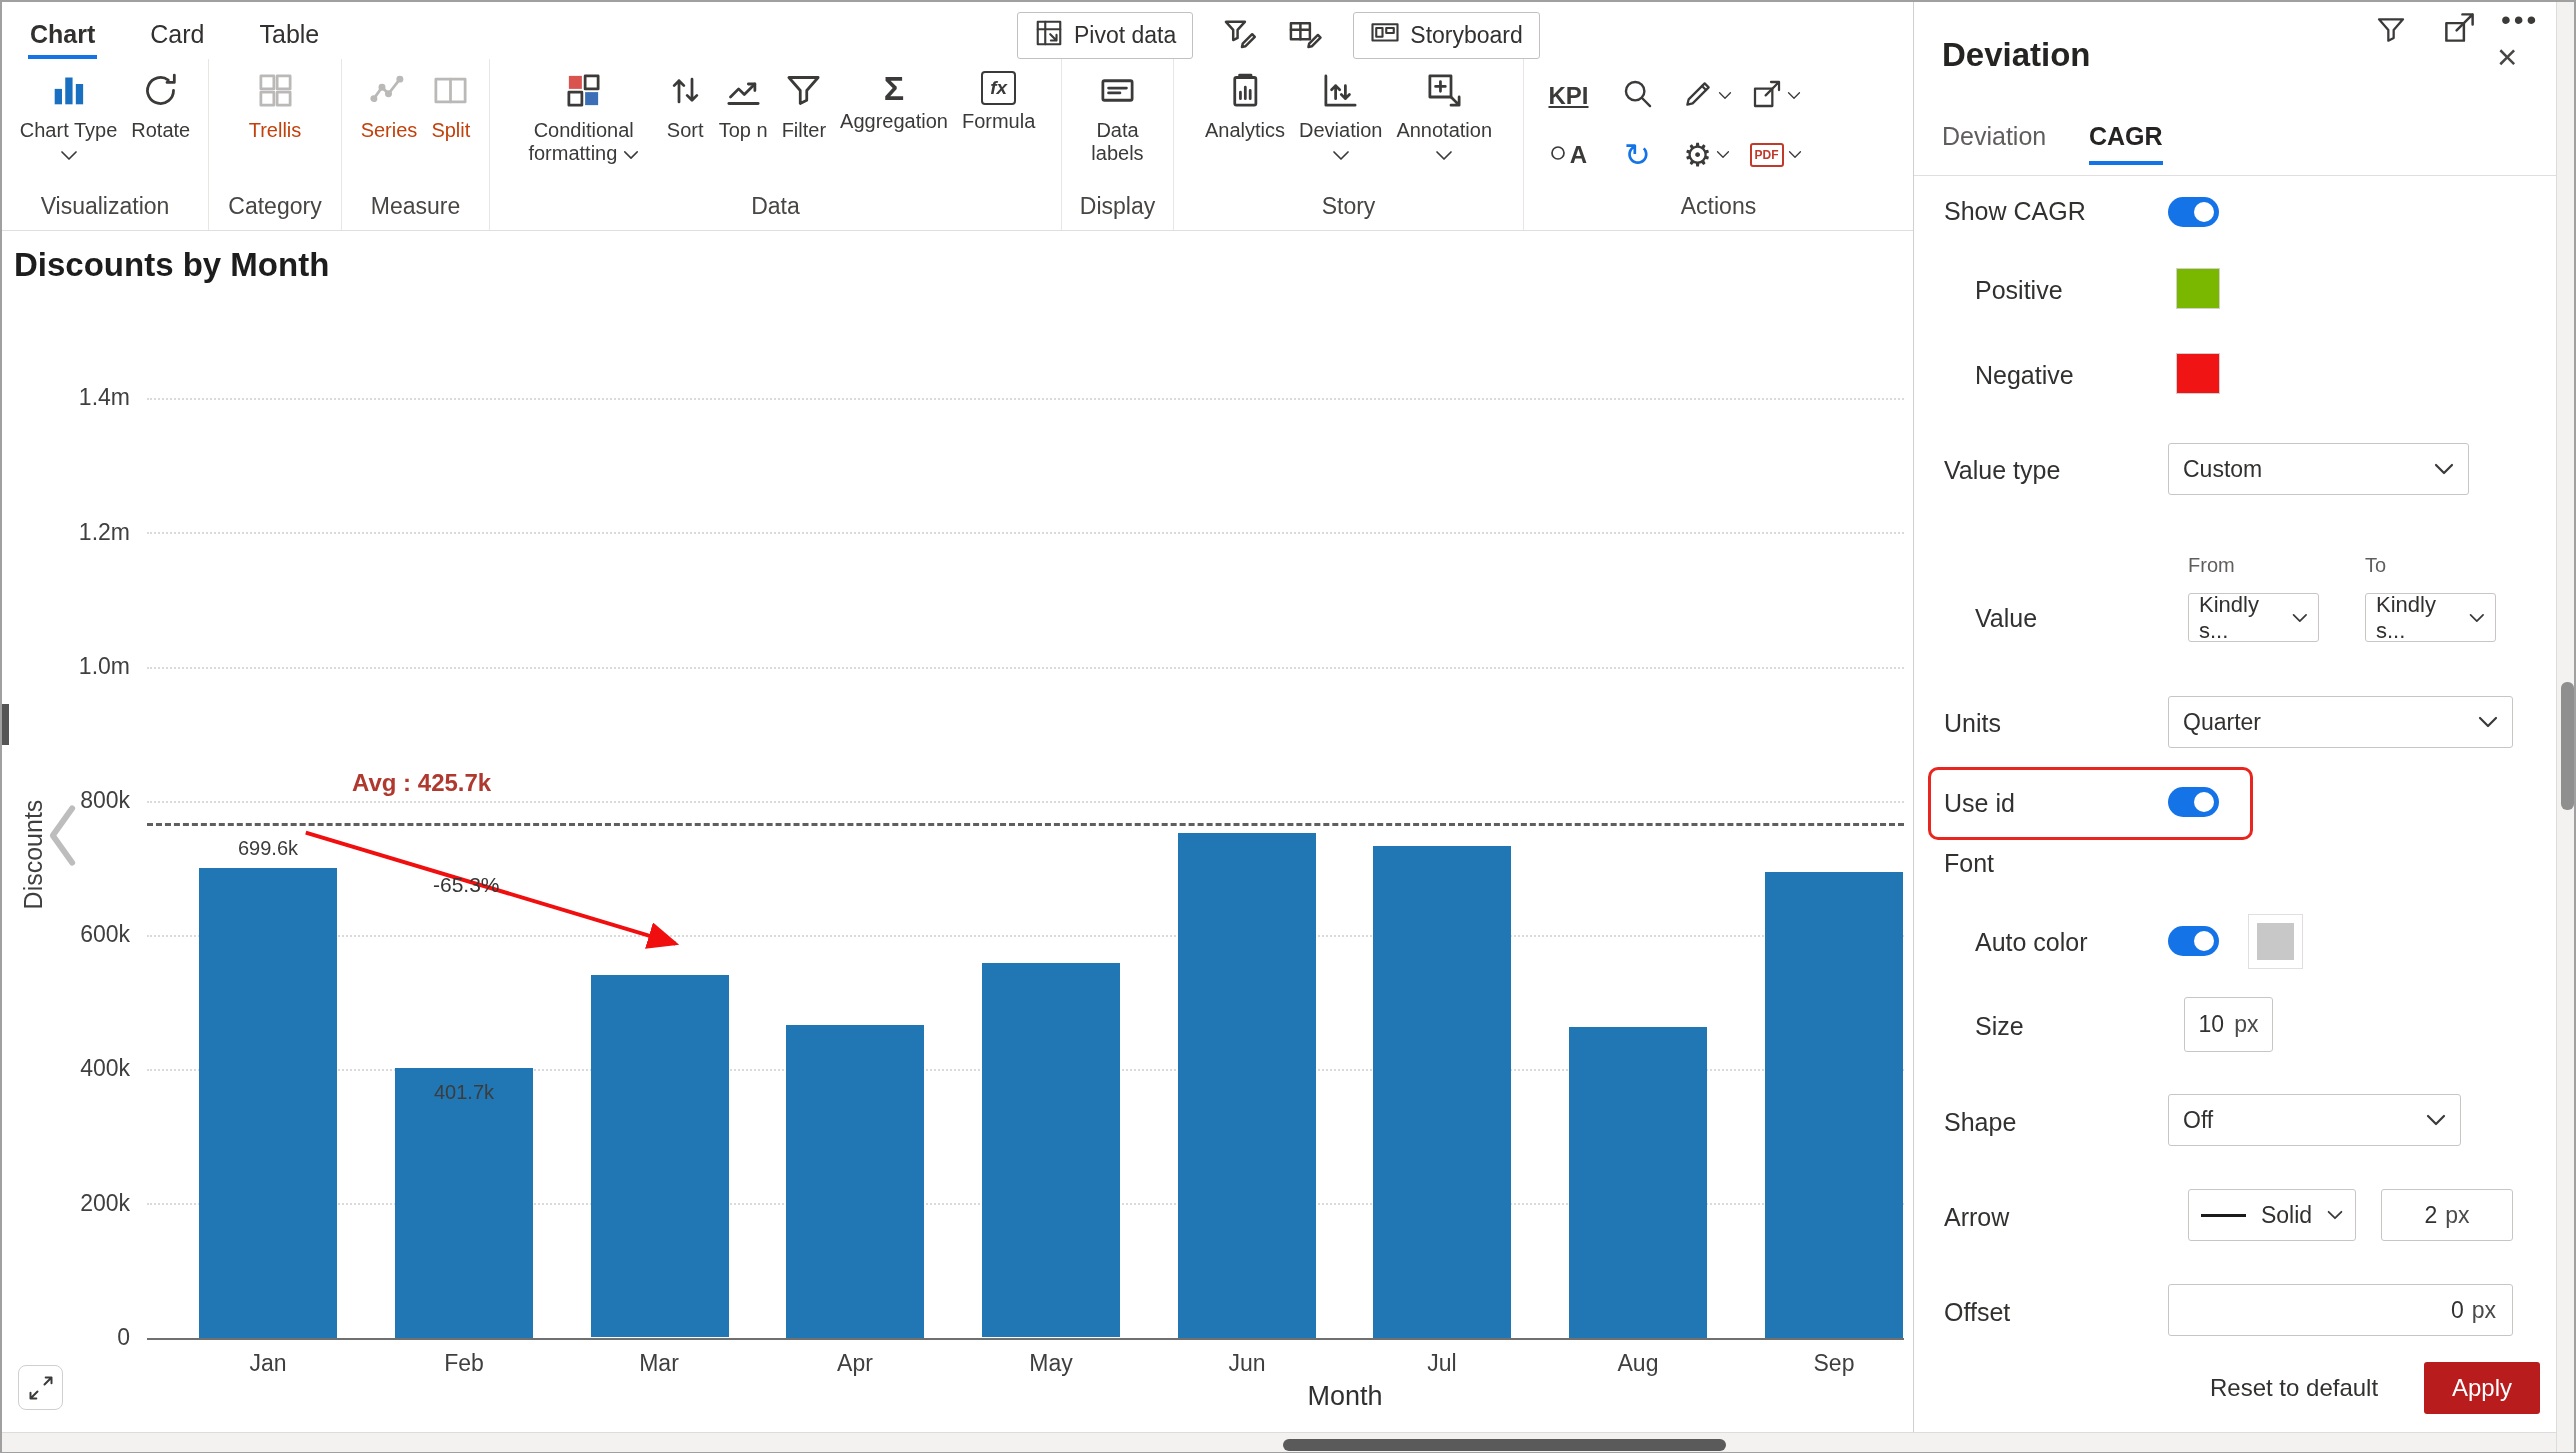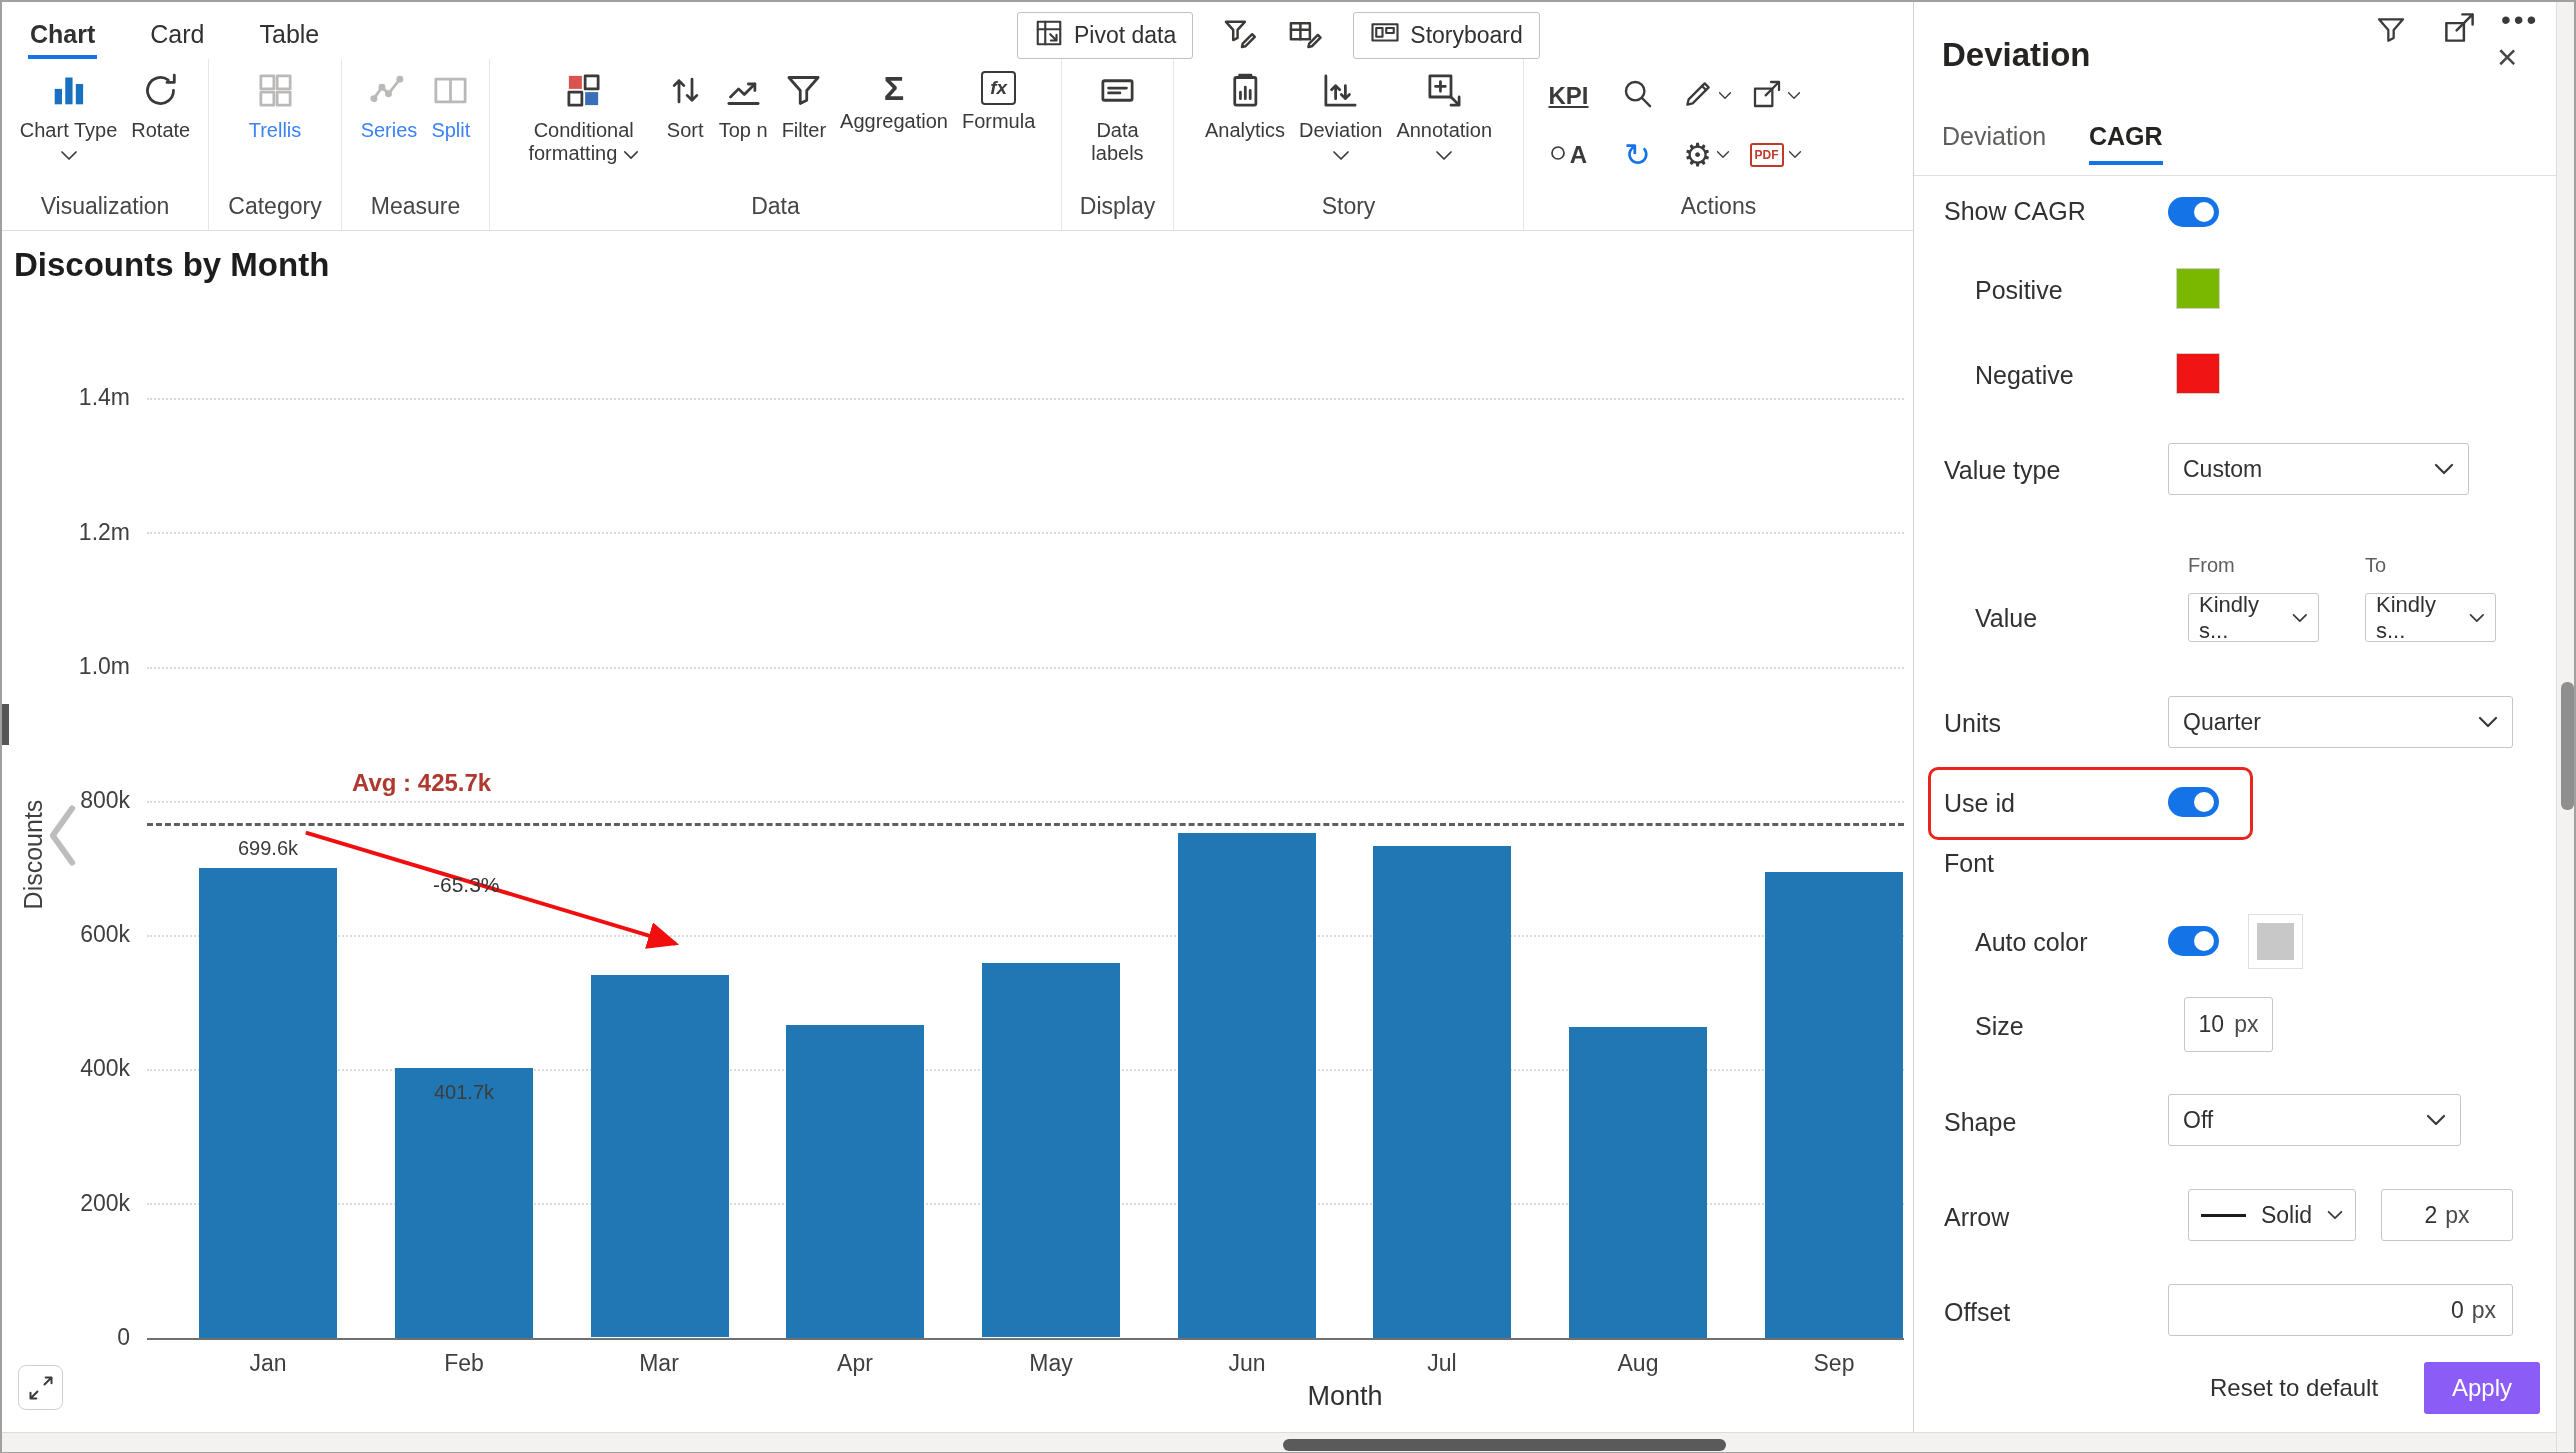--- a/index.html
+++ b/index.html
@@ -13,21 +13,21 @@
 .rtab.active{font-weight:700;border-bottom:4px solid #1473e6;padding-bottom:6px}
 #topctr{position:absolute;left:1015px;top:10px;display:flex;align-items:center;gap:30px}
 .obtn{display:flex;align-items:center;gap:10px;height:47px;padding:0 16px;border:1px solid #c3c1bf;border-radius:3px;background:#fff;font-size:23px;color:#323130;cursor:pointer}
 #rbody{position:absolute;top:57px;left:0;right:0;height:172px;display:flex;border-bottom:1px solid #e1dfdd;overflow:hidden}
 .grp{display:flex;flex-direction:column;border-right:1px solid #e8e6e4;padding:4px 10px 0}
 .grp-items{display:flex;align-items:flex-start;gap:2px;flex:1;justify-content:center}
 .grp-lbl{text-align:center;font-size:23px;color:#484644;padding:4px 0 10px}
 .rbtn{display:flex;flex-direction:column;align-items:center;gap:5px;padding:8px 6px 0;cursor:pointer}
 .rlbl{font-size:20px;line-height:1.15;text-align:center;color:#3b3a39}
 .ic{stroke:#3b3a39;stroke-width:1.7;fill:none;stroke-linecap:round;stroke-linejoin:round}
-.dis .ic{stroke:#bbb9b7}.dis .rlbl{color:#3b82f6}
+.dis .ic{stroke:#bbb9b7}.dis .rlbl{color:#c2410c}
 #actions-grid{display:grid;grid-template-columns:repeat(4,65px);grid-auto-rows:57px;gap:2px 4px;padding:4px 2px;flex:1}
 .sbtn{display:flex;align-items:center;justify-content:center;gap:4px;cursor:pointer}
 .glyph{font-size:32px;line-height:1;color:#3b3a39}
 .blue{color:#1473e6}
 .kpi{font-size:24px;font-weight:700;text-decoration:underline;color:#3b3a39}
 .pdfbox{font-size:12px;font-weight:700;color:#c0392b;border:2px solid #c0392b;border-radius:3px;padding:4px 3px;line-height:1}
 .fxbox{width:35px;height:34px;border:2px solid #3b3a39;border-radius:4px;display:flex;align-items:center;justify-content:center;font-size:19px;font-style:italic;font-weight:700;color:#3b3a39}
 .sigma{font-size:34px;font-weight:600;line-height:1;color:#3b3a39}
 
 
@@ -495,21 +495,21 @@
       <span class="unit">px</span>
     </div>
 
     <span class="pl" style="top:1296px">Offset</span>
     <div class="inp" style="left:254px;top:1282px;width:345px;justify-content:flex-end;gap:8px;padding-right:16px">
       <span>0</span>
       <span class="unit">px</span>
     </div>
 
     <div id="reset-btn">Reset to default</div>
-    <div id="apply-btn" style="background: #8b5cf6;">Apply</div>
+    <div id="apply-btn" style="background: #b91c1c;">Apply</div>
   </div>
 
   <div id="hscroll">
       <div id="hthumb"></div>
     </div>
   <div id="vscroll">
       <div id="vthumb"></div>
     </div>
   <div id="splitter"></div>
 

